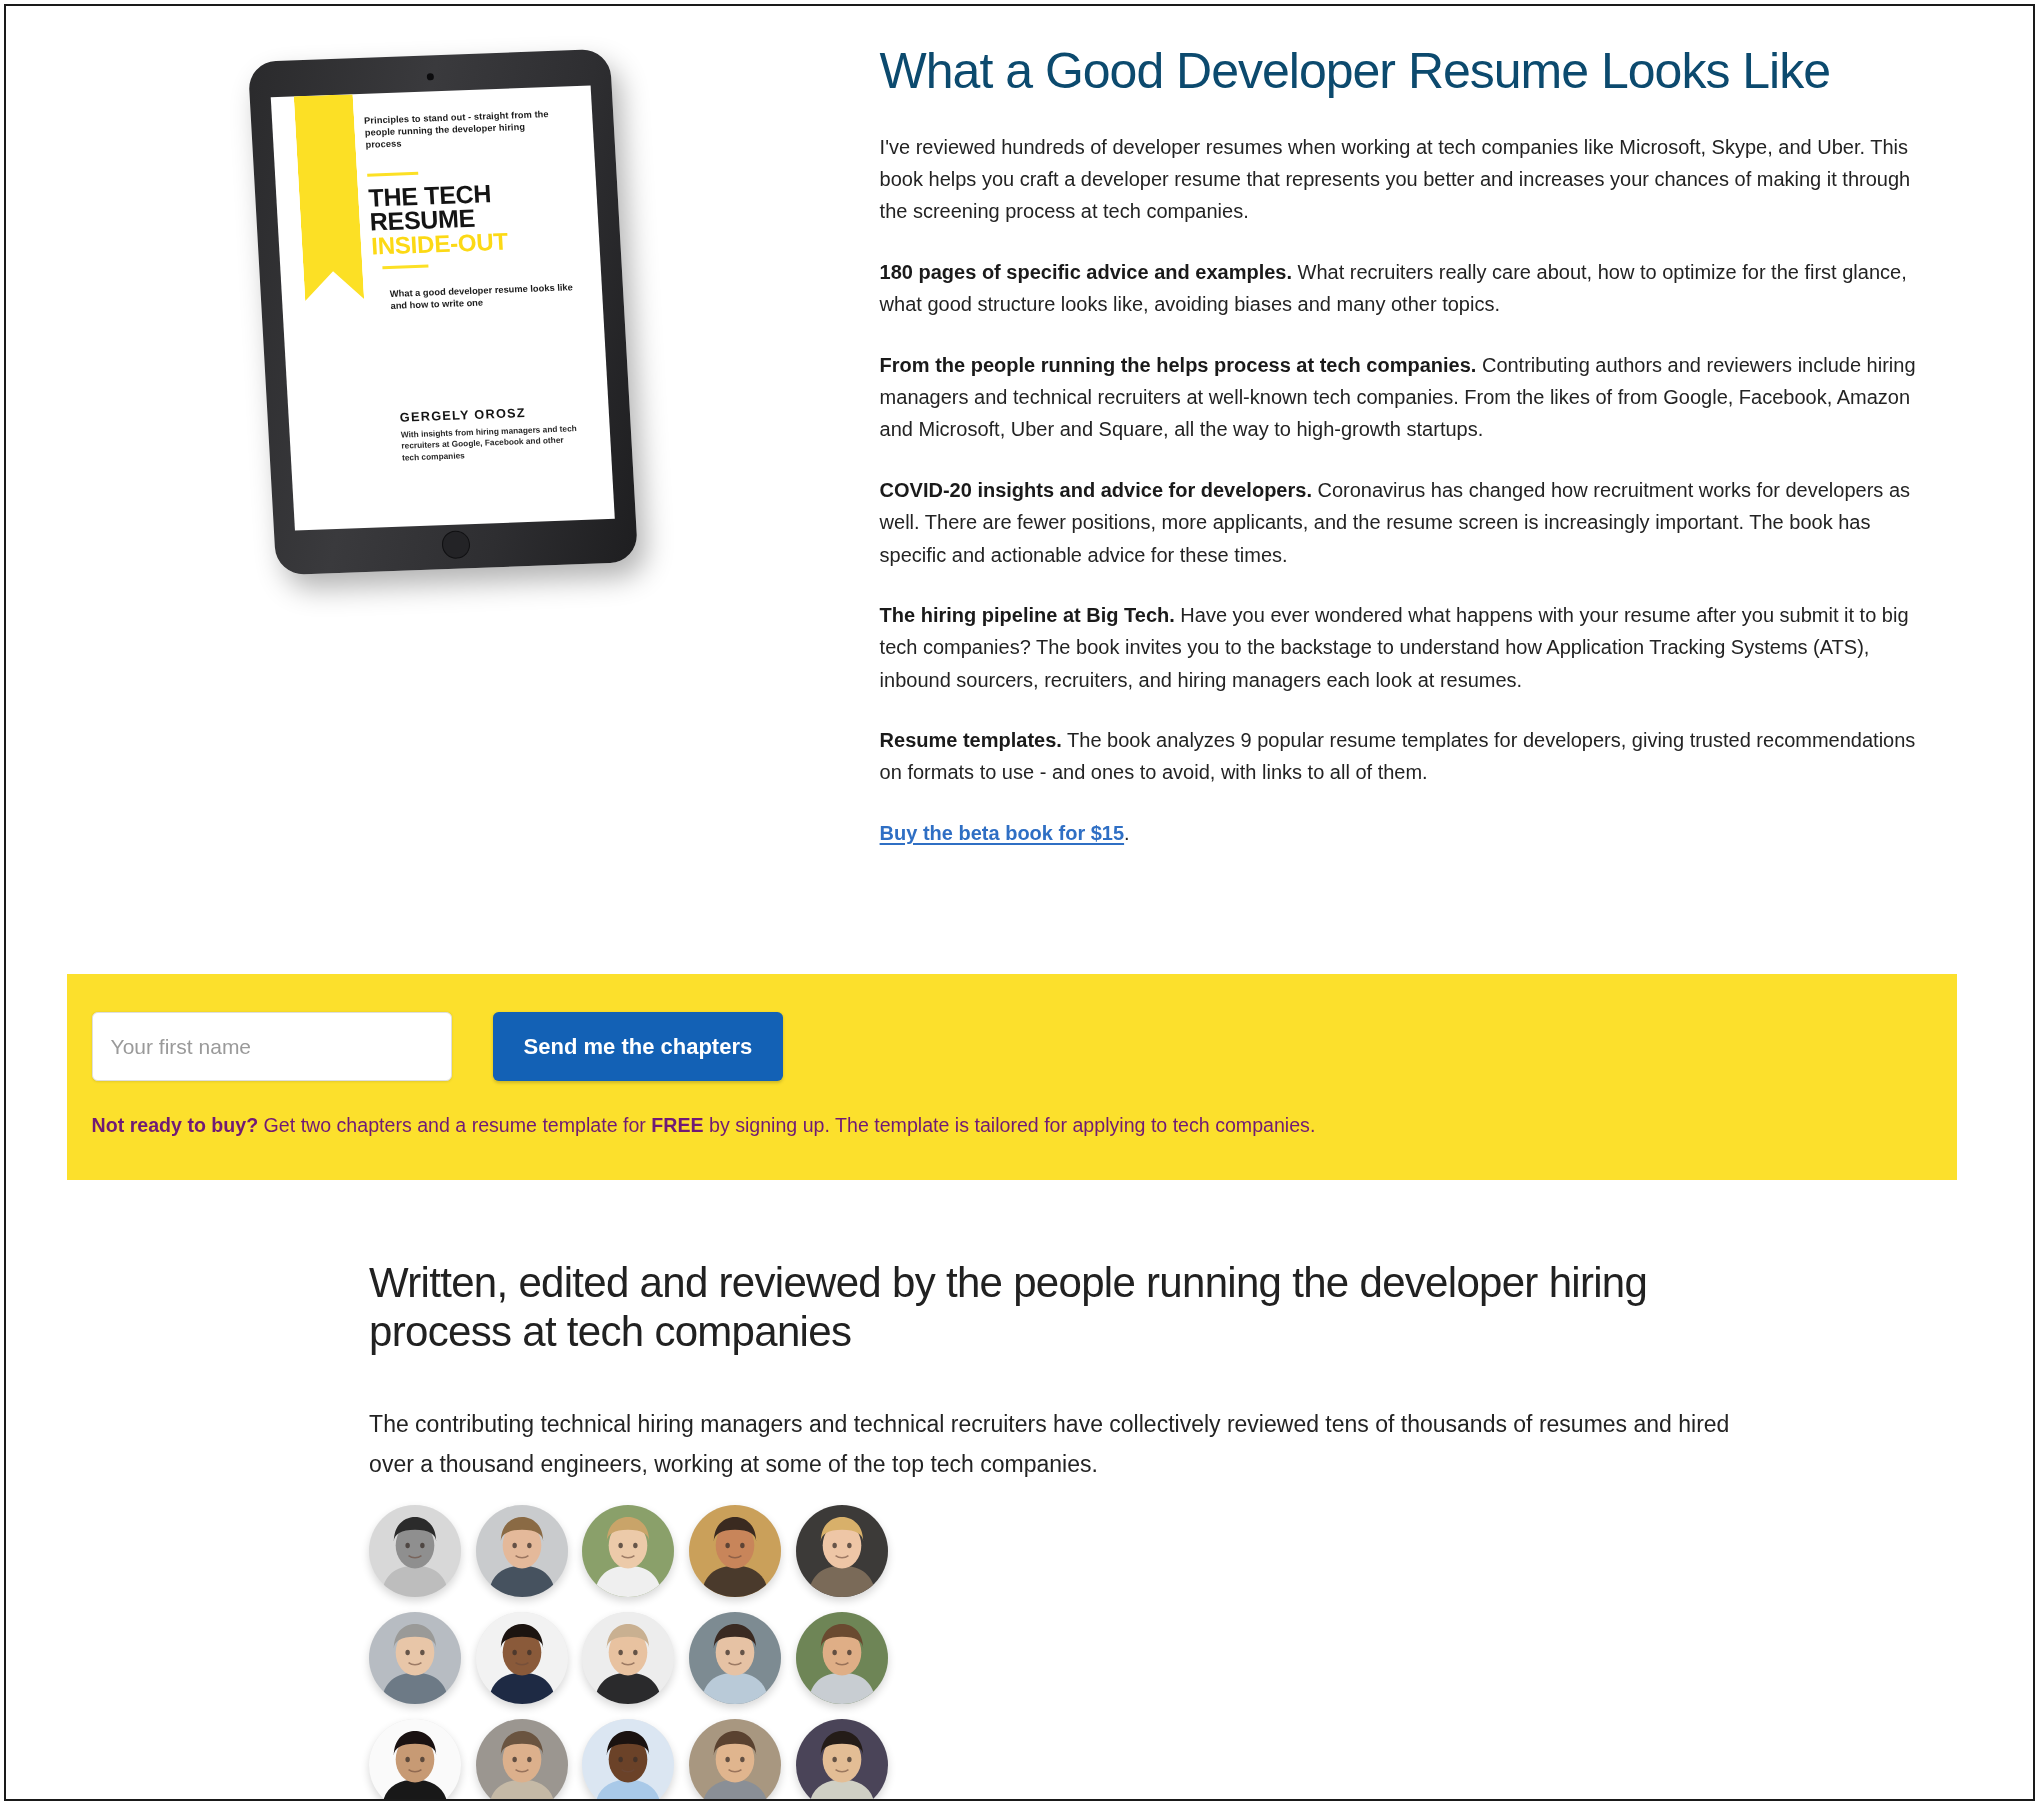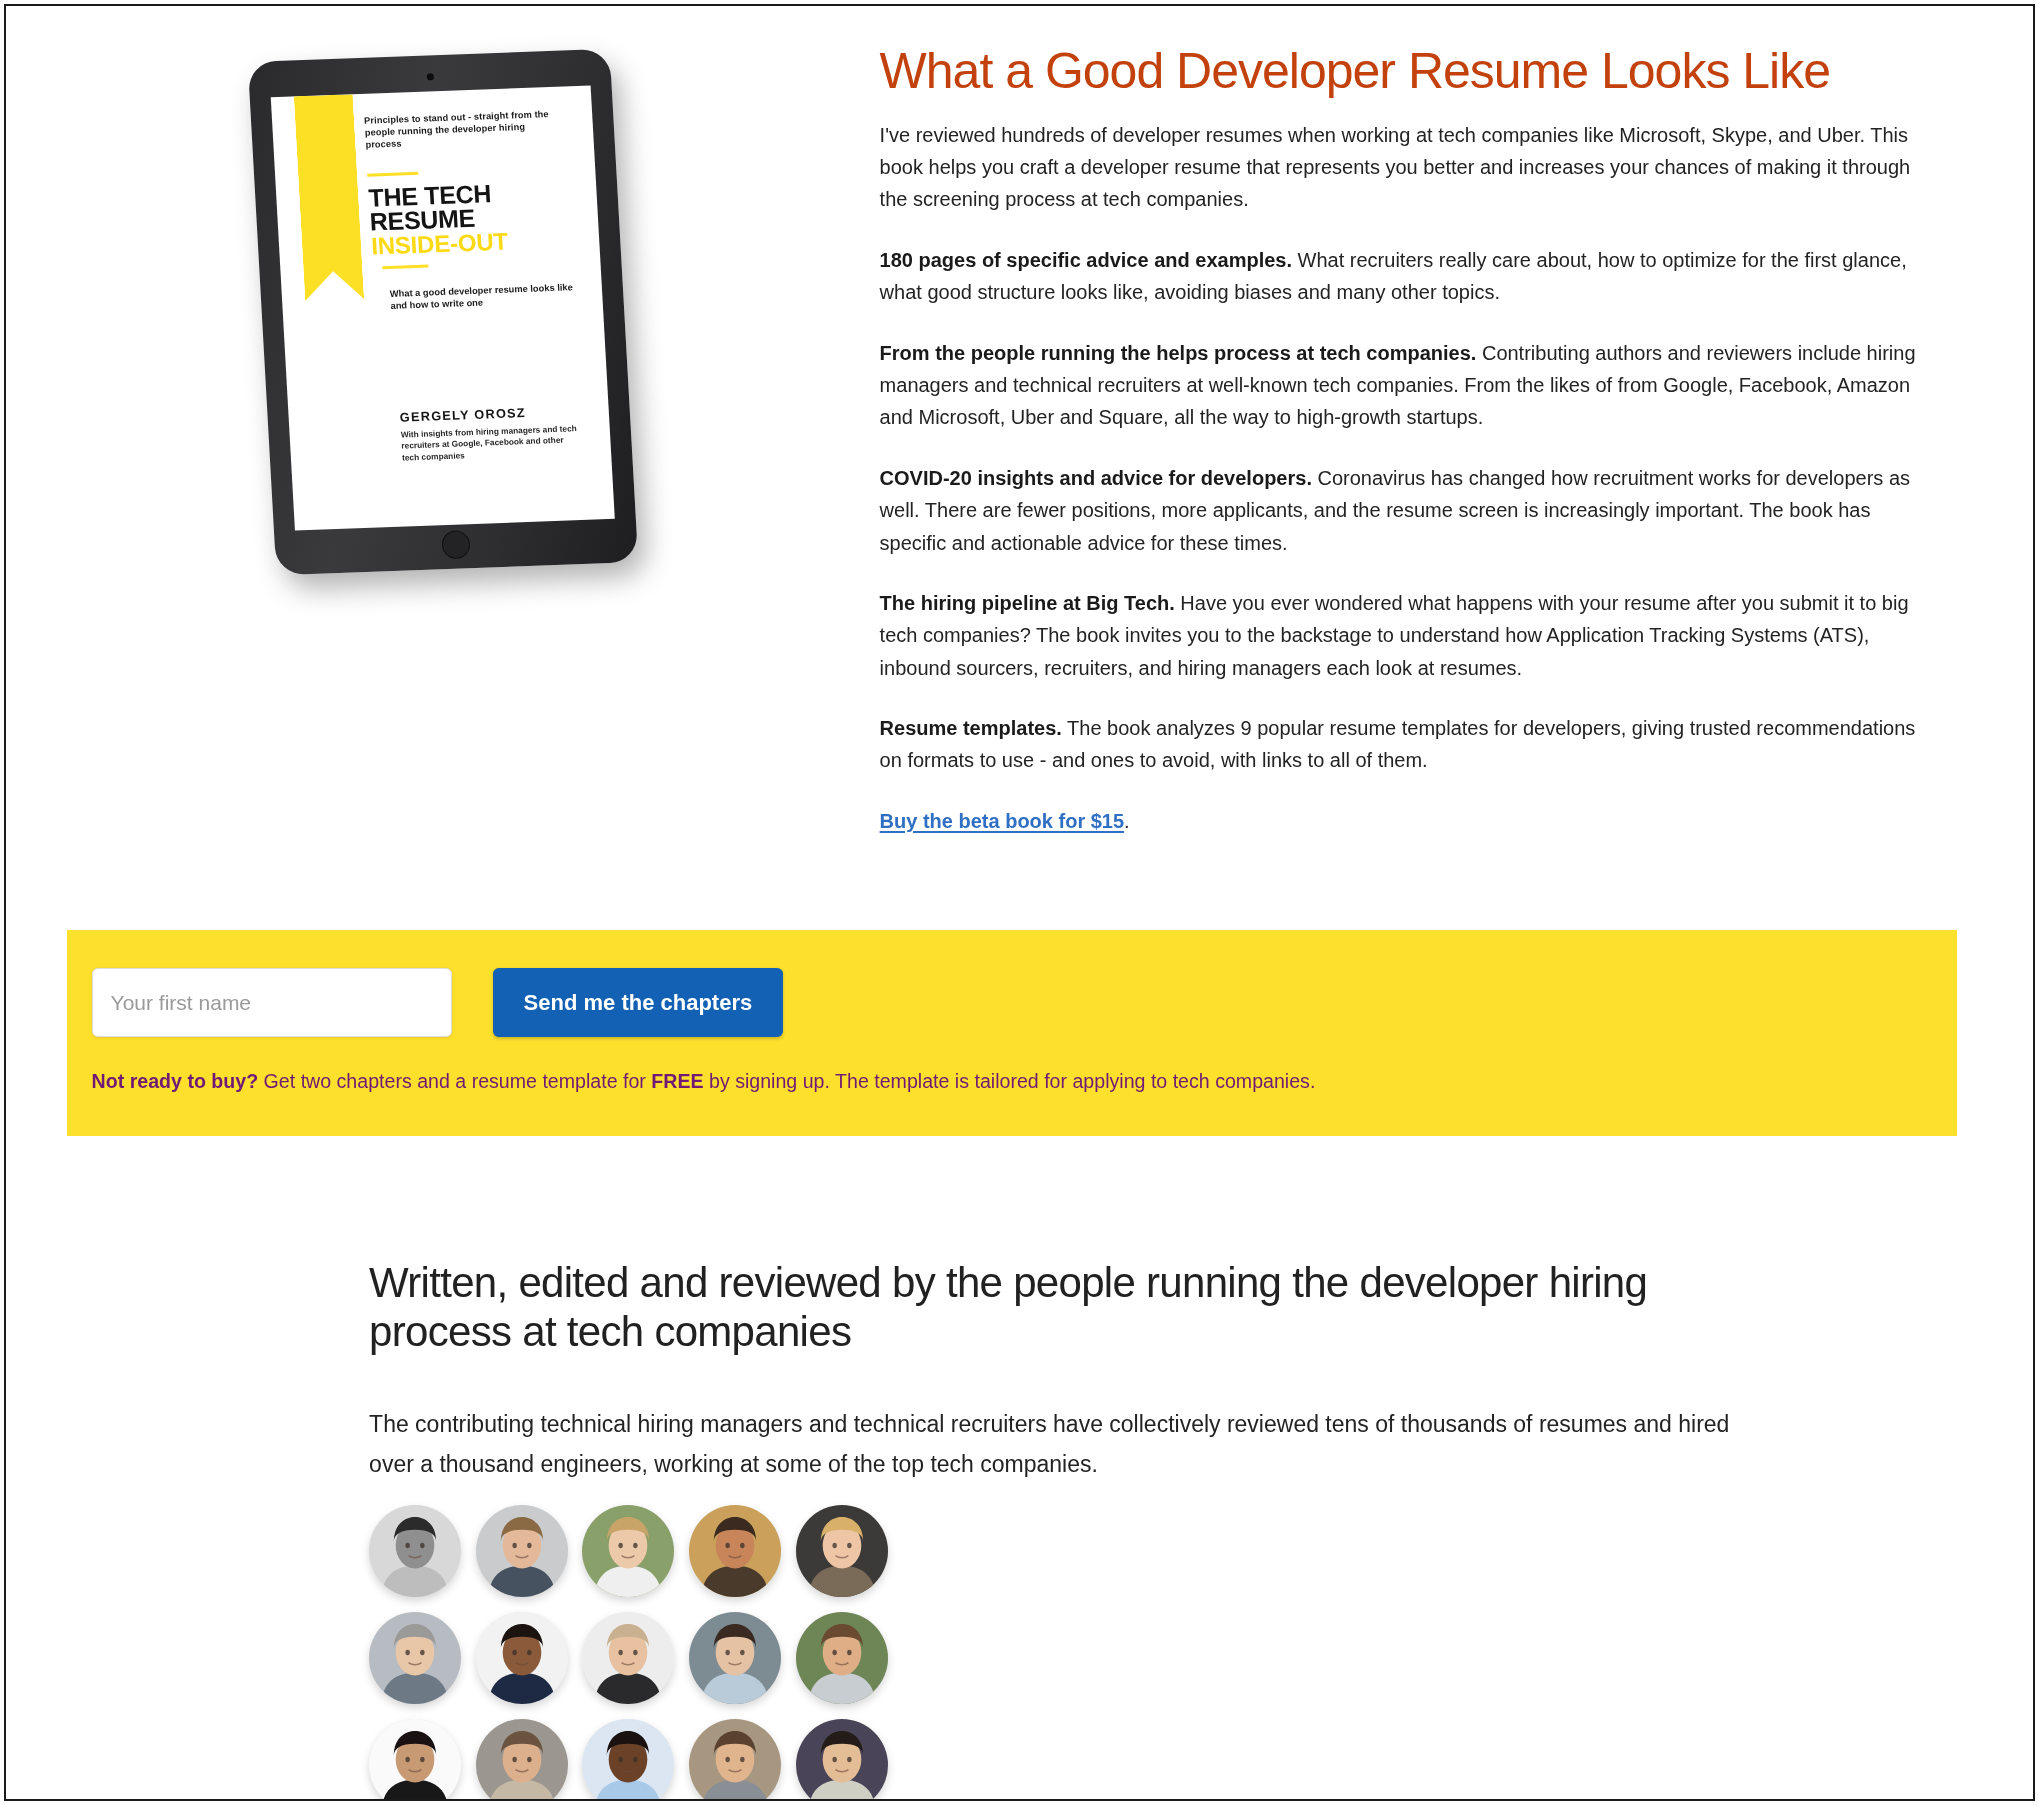--- a/index.html
+++ b/index.html
@@ -155,46 +155,46 @@
     left: 111px; top: 337px;
     width: 178px;
     font-size: 8.3px;
     line-height: 1.38;
     font-weight: 600;
     color: #2a2a2a;
   }
 
   
   h1.hero-title {
-    margin: 0 0 20px 0;
+    margin: 0 0 32px 0;
     font-size: 50px;
     line-height: 1.07;
     font-weight: 400;
     letter-spacing: -1px;
-    color: #c2410c;
+    color: #0c4a6e;
   }
   .hero-right p {
     margin: 0 0 28px 0;
     font-size: 20px;
     line-height: 1.62;
     color: #232323;
   }
   .hero-right p b { font-weight: 700; color: #1a1a1a; }
   .buy-link {
     color: #2f6fc4;
     font-weight: 700;
     text-decoration: underline;
     text-underline-offset: 3.3px;
   }
 
   
   .signup {
     position: absolute;
     left: 61px;
-    top: 924px;
+    top: 968px;
     width: 1890px;
     height: 206px;
     background: #FCE02C;
     padding: 38px 24.5px 0 24.5px;
   }
   .signup-row {
     display: flex;
     align-items: center;
     gap: 21px;
   }

